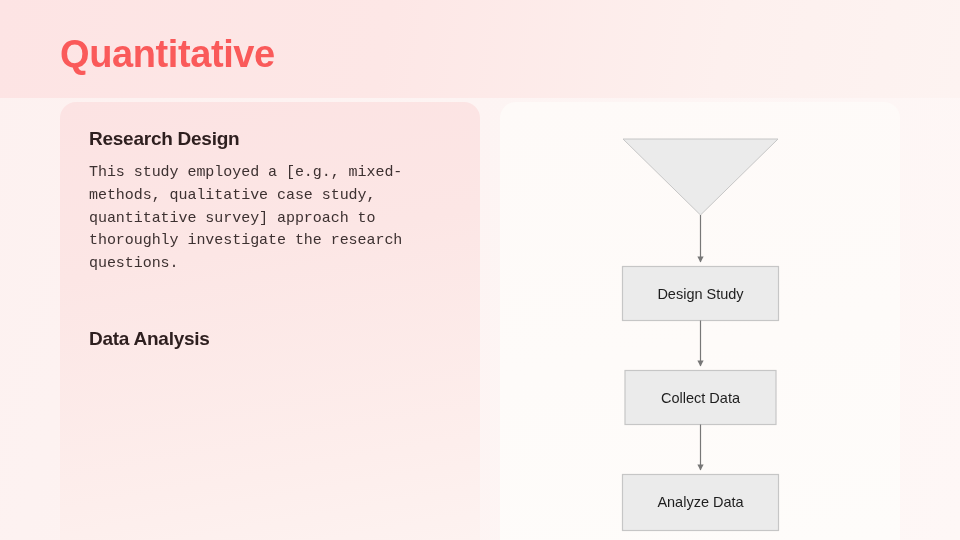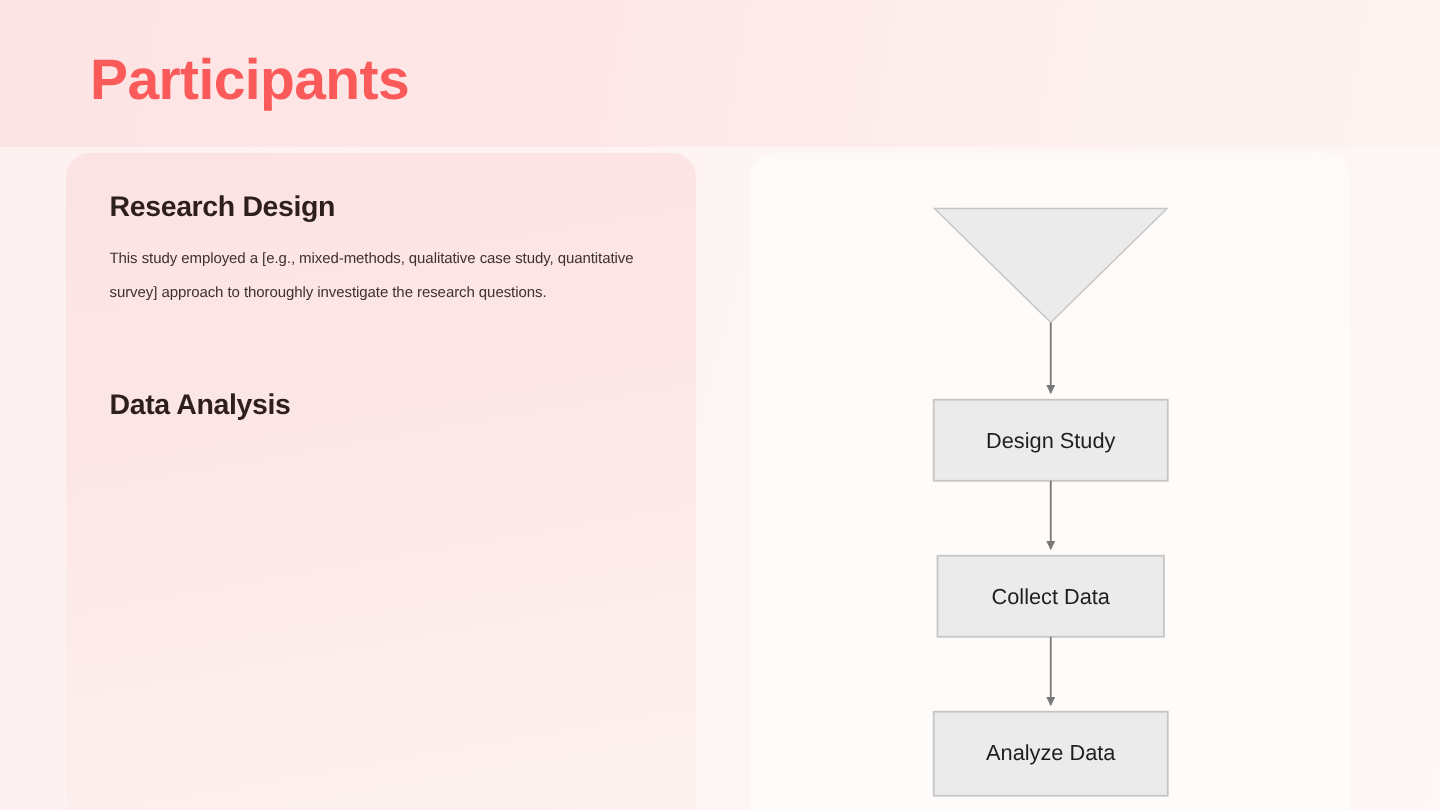--- a/index.html
+++ b/index.html
@@ -20,33 +20,34 @@
     position:absolute; left:0; top:0; width:960px; height:98px;
     background:linear-gradient(100deg,#fde4e4 0%, #fde7e6 40%, #fdf0ee 75%, #fdf3f1 100%);
   }
   #title{
     position:absolute; left:60px; top:33px;
     font-size:38px; font-weight:bold; letter-spacing:-0.4px;
     color:#fa5a5a; white-space:nowrap;
   }
   
   #left-card{
-    position:absolute; left:44px; top:102px; width:420px; height:438px;
+    position:absolute; left:60px; top:102px; width:420px; height:438px;
     background:linear-gradient(170deg,#fce3e3 0%, #fce6e5 35%, #fdeeec 80%, #fdf2f0 100%);
     border-top-left-radius:16px; border-top-right-radius:16px;
     overflow:hidden;
   }
   #left-inner{ position:absolute; left:29px; top:26px; width:365px; }
   .sec-h{
     font-size:19px; font-weight:bold; color:#2e1f1f;
     letter-spacing:-0.25px; white-space:nowrap;
   }
   .sec-p{
-    font-size:10px; line-height:22.8px; color:#3d3131;
+    font-size:15px; line-height:22.8px; color:#3d3131;
     letter-spacing:-0.05px;
+    font-family:Liberation Mono, monospace;
   }
   .sp-a{ height:12px; }
   .sp-b{ height:26px; }
   .sp-c{ height:13px; }
   .sp-d{ height:13px; }
   
   #right-card{
     position:absolute; left:500px; top:102px; width:400px; height:438px;
     background:linear-gradient(170deg,#fefaf8 0%, #fefbf9 55%, #fefcfa 100%);
     border-top-left-radius:16px; border-top-right-radius:16px;
@@ -62,21 +63,21 @@
     font-family:"Liberation Sans", sans-serif;
     font-size:14.5px; fill:#1e1e1e;
   }
 </style>
 </head>
 <body>
 
 <div id="slide">
 
   <div id="header">
-    <div id="title">Participants</div>
+    <div id="title">Quantitative</div>
   </div>
 
   <div id="left-card">
     <div id="left-inner">
 
       <div class="sec-h">Research Design</div>
       <div class="sp-a"></div>
       <div class="sec-p">This study employed a [e.g., mixed-methods, qualitative case study, quantitative survey] approach to thoroughly investigate the research questions.</div>
 
       <div class="sp-b"></div>

